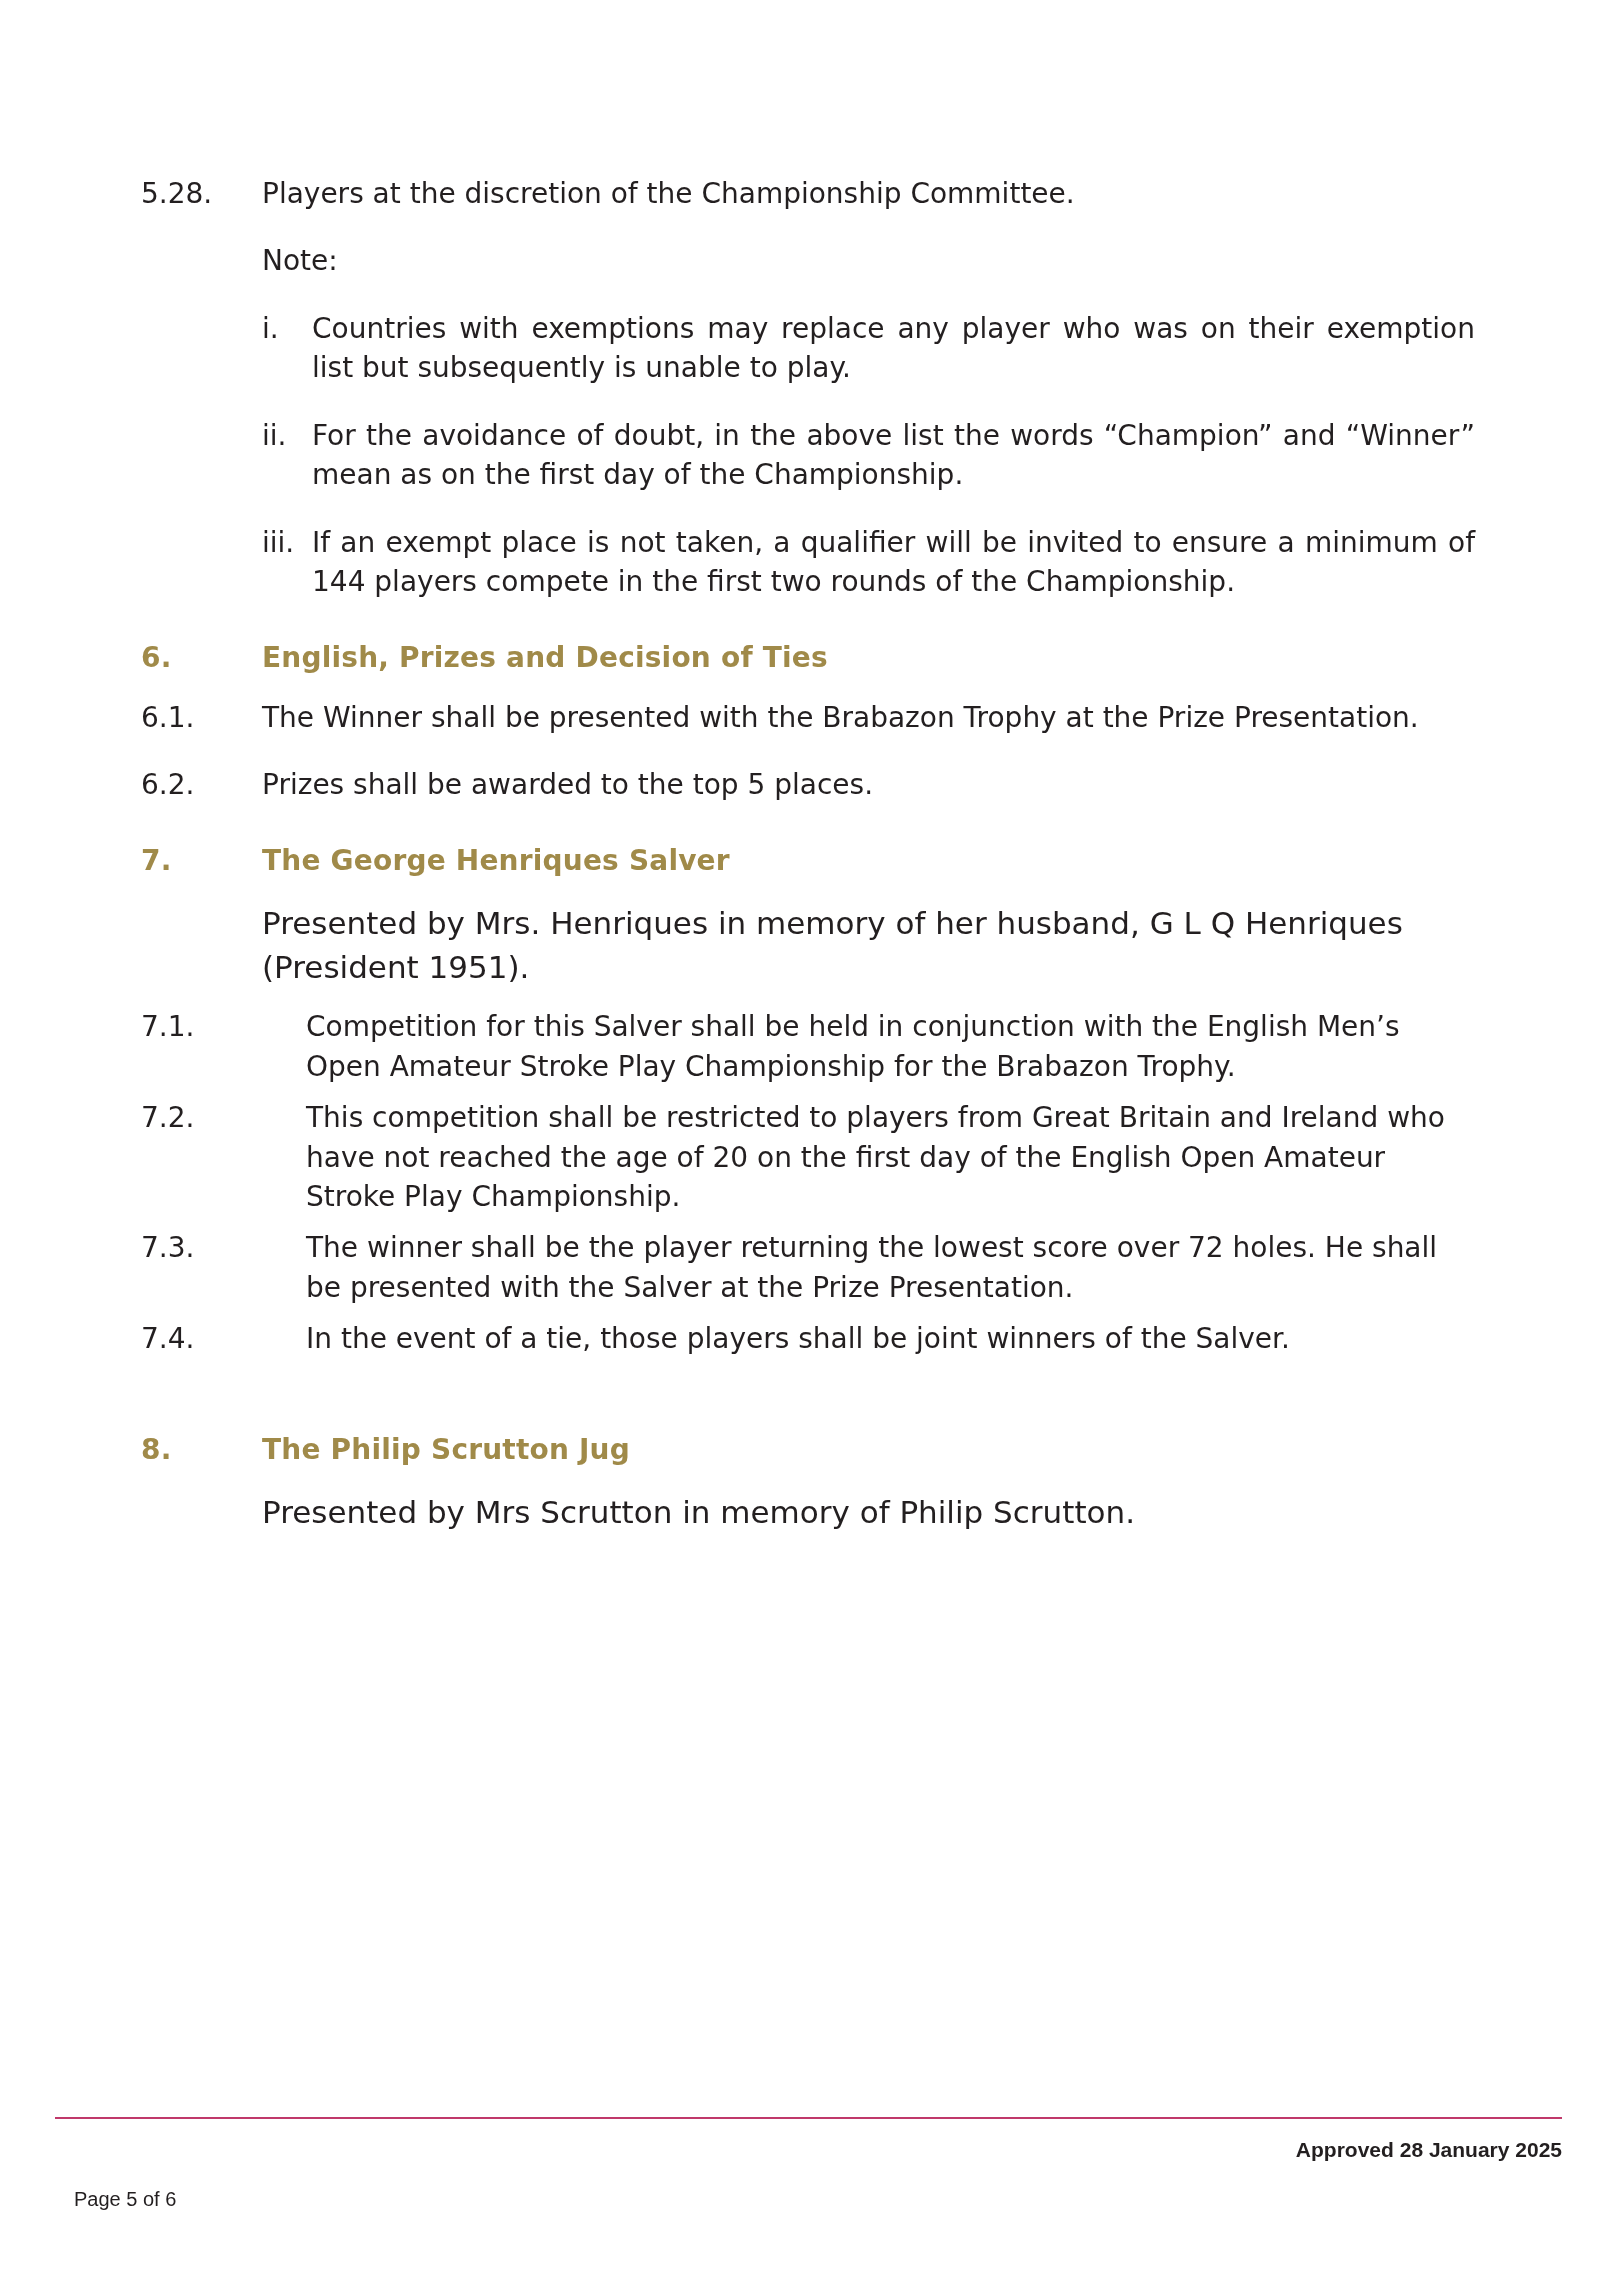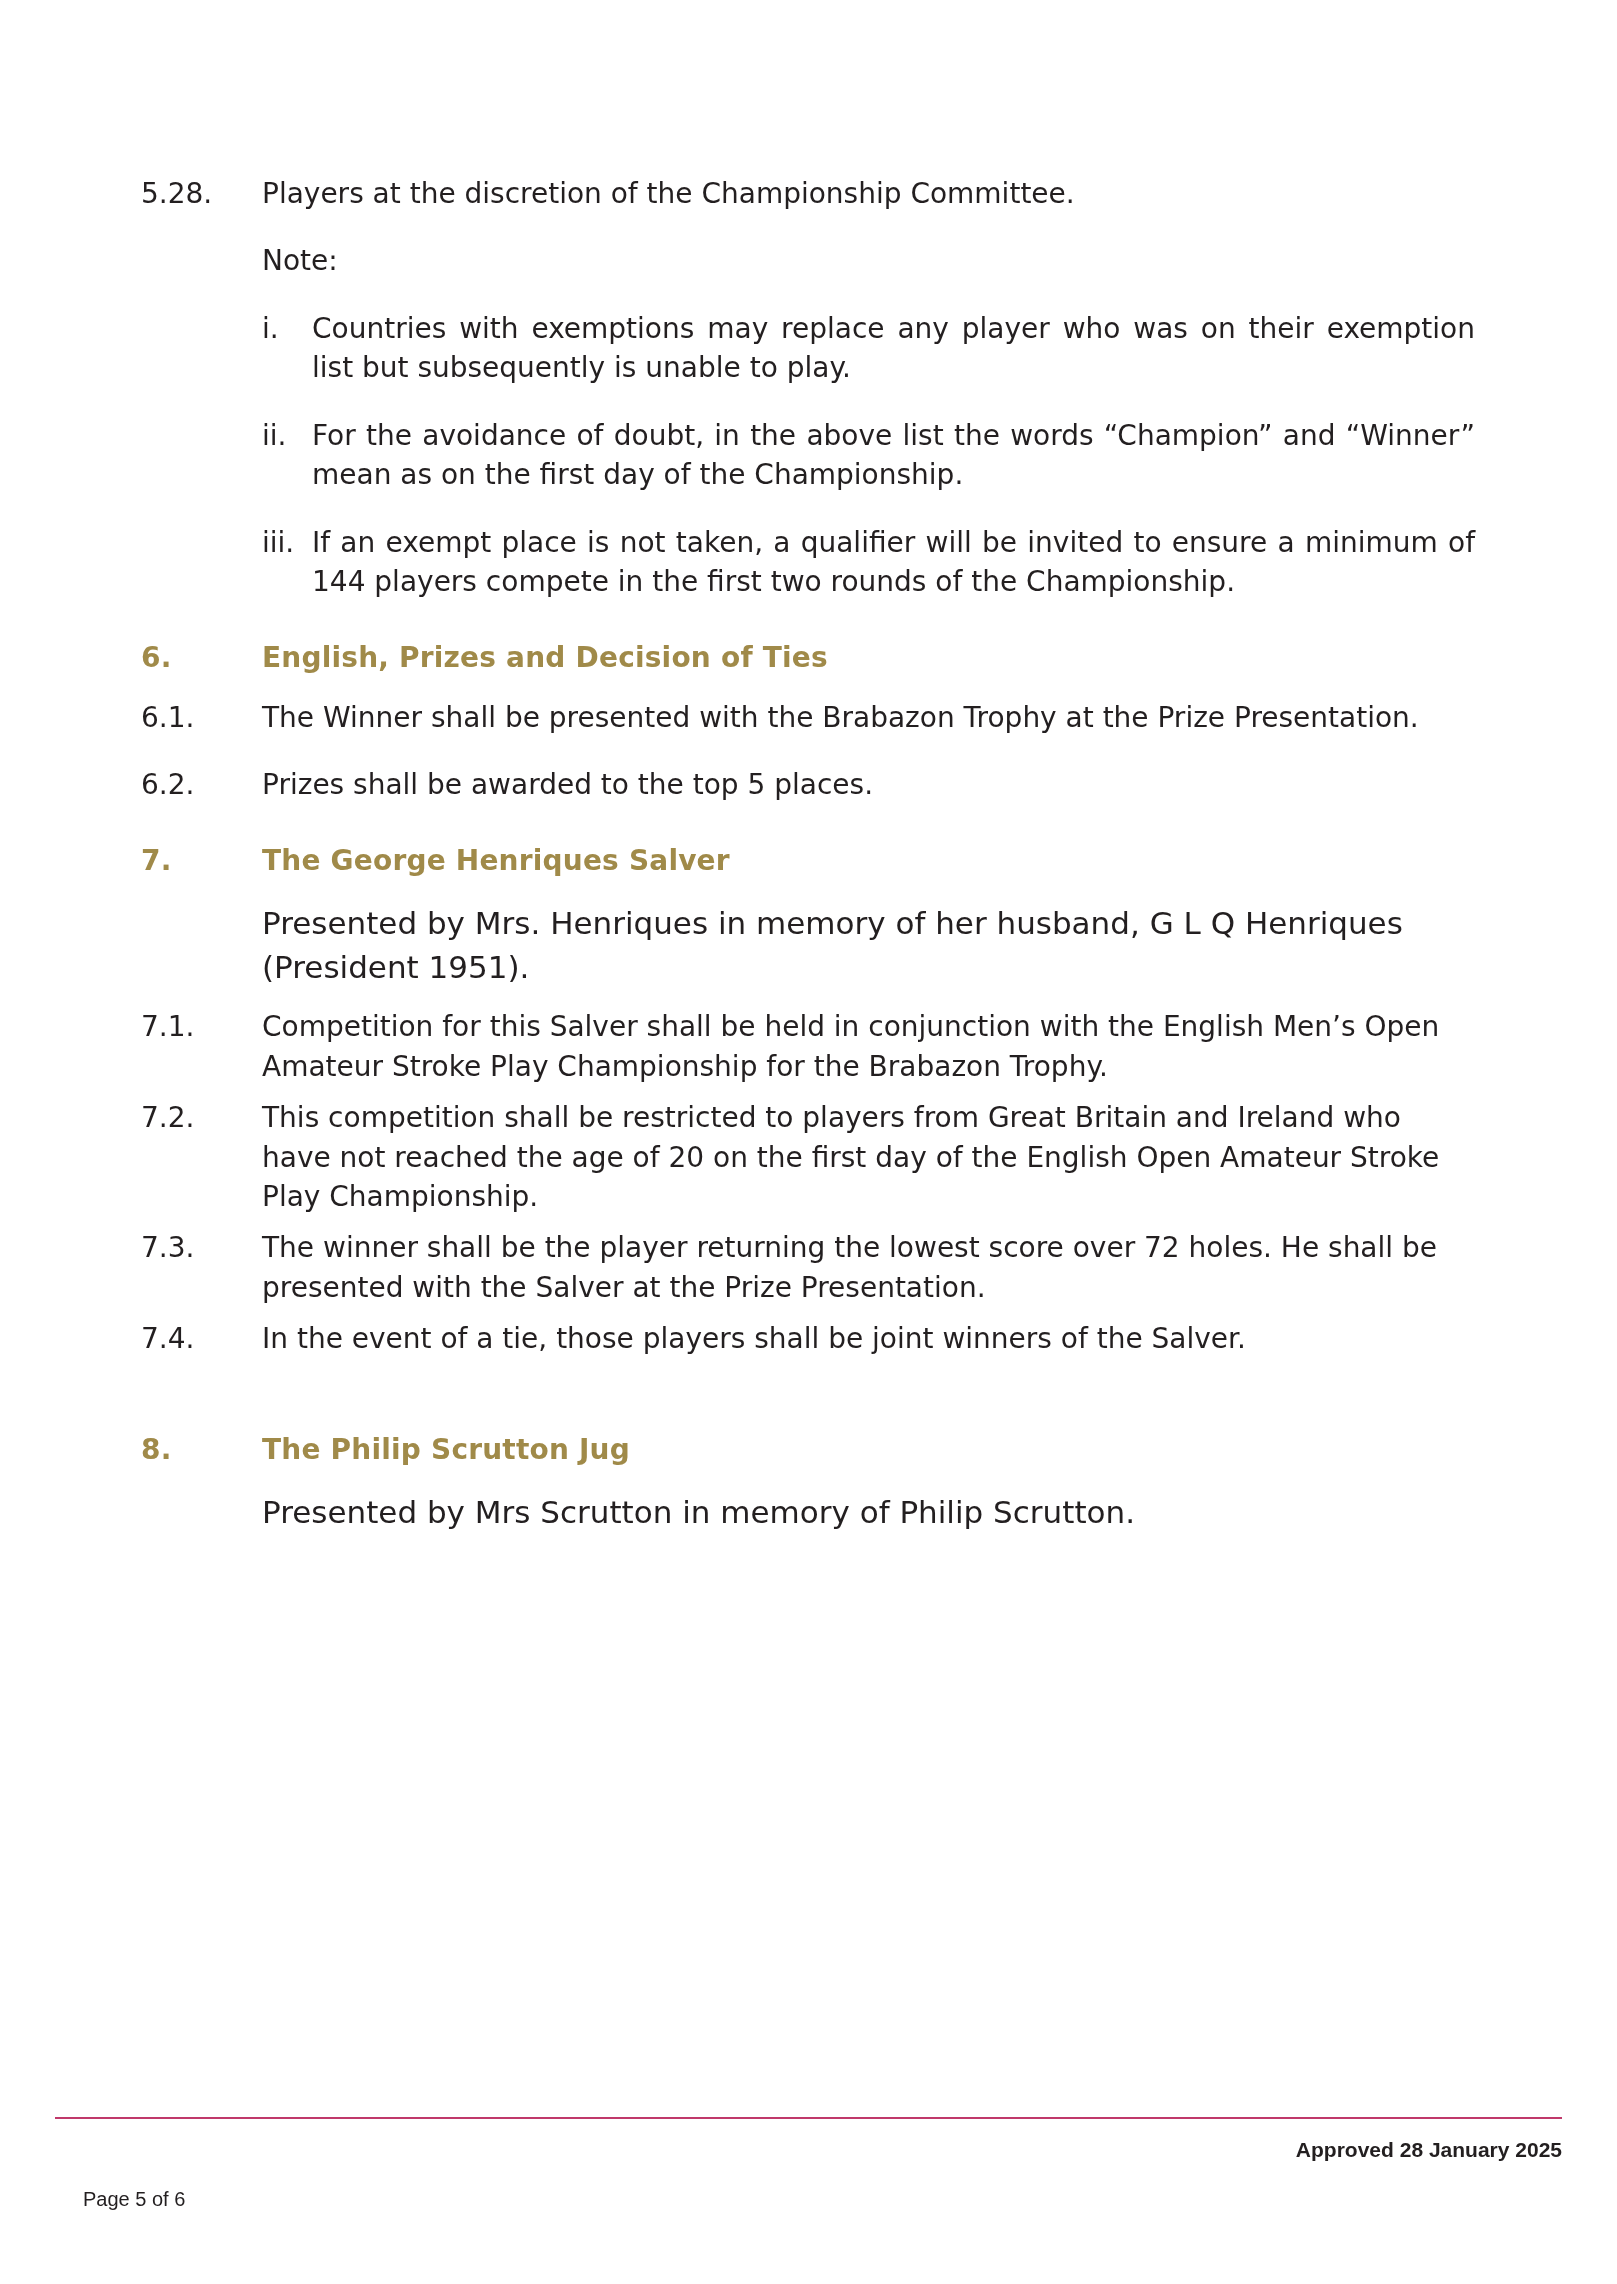--- a/index.html
+++ b/index.html
@@ -96,34 +96,34 @@
     align-items: flex-start;
     margin-bottom: 18px;
   }
   .subtitle-spacer { flex: 0 0 121px; }
   .subtitle-text {
     flex: 1 1 auto;
     font-size: 31px;
     line-height: 1.42;
     color: #231f20;
   }
-  .tight2 { margin-bottom: 11.3px; }
+  .tight2 { margin-bottom: 11.3px; gap: 44px; }
 
   
   .footer-rule {
     position: absolute;
     left: 55px;
     right: 55px;
     top: 2117px;
     height: 1.6px;
     background: #c0396b;
   }
   .footer {
     position: absolute;
-    left: 71px;
+    left: 62px;
     right: 55px;
     top: 2138px;
     height: 113px;
   }
   .footer-approved {
     position: absolute;
     right: 0;
     top: 0;
     font-size: 21px;
     font-weight: bold;

